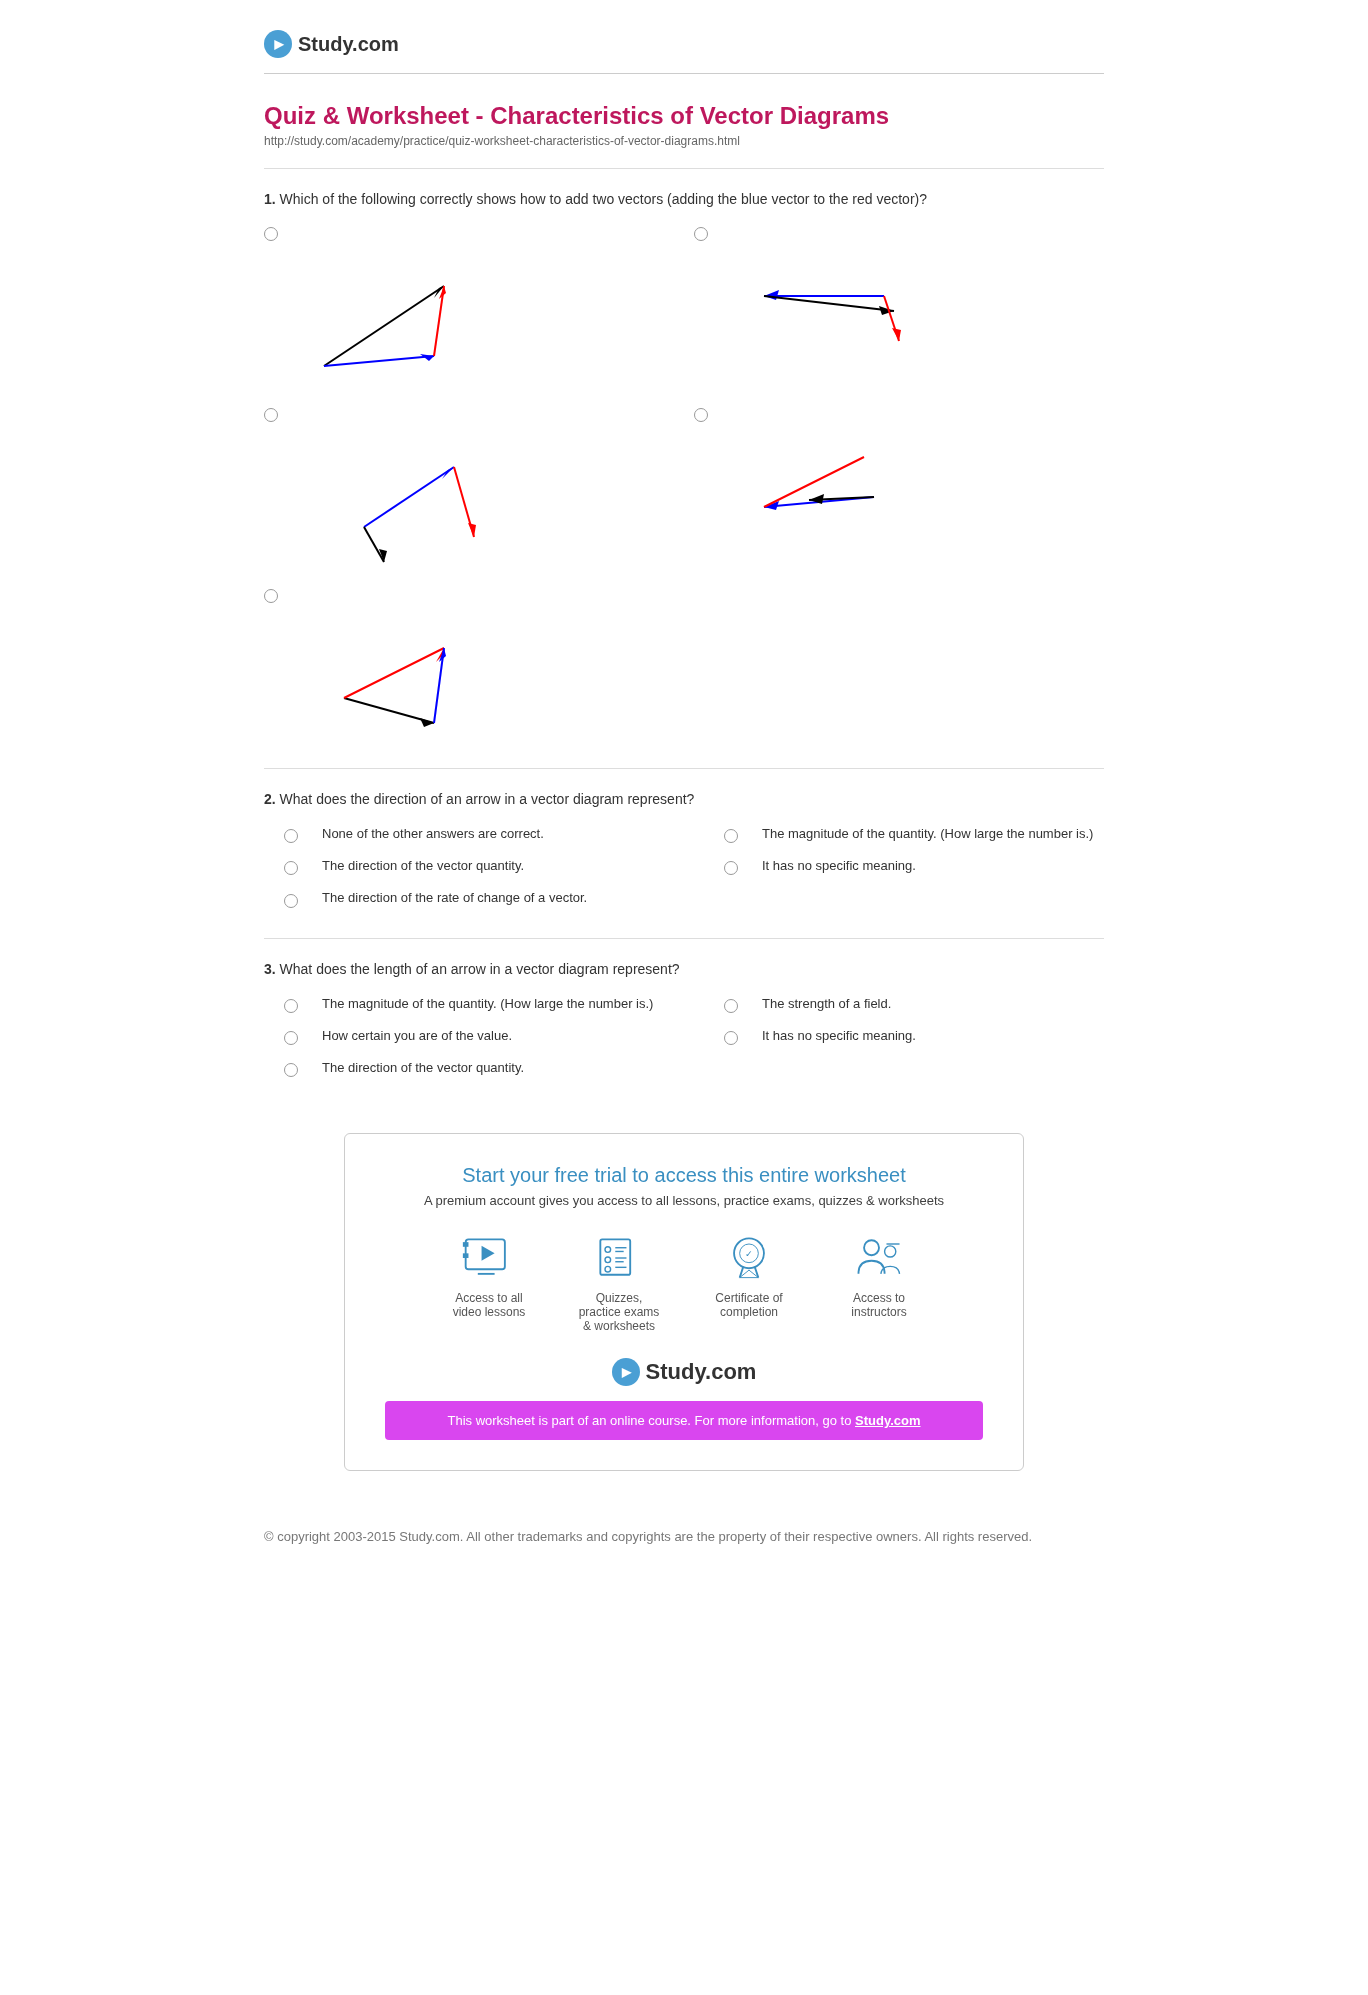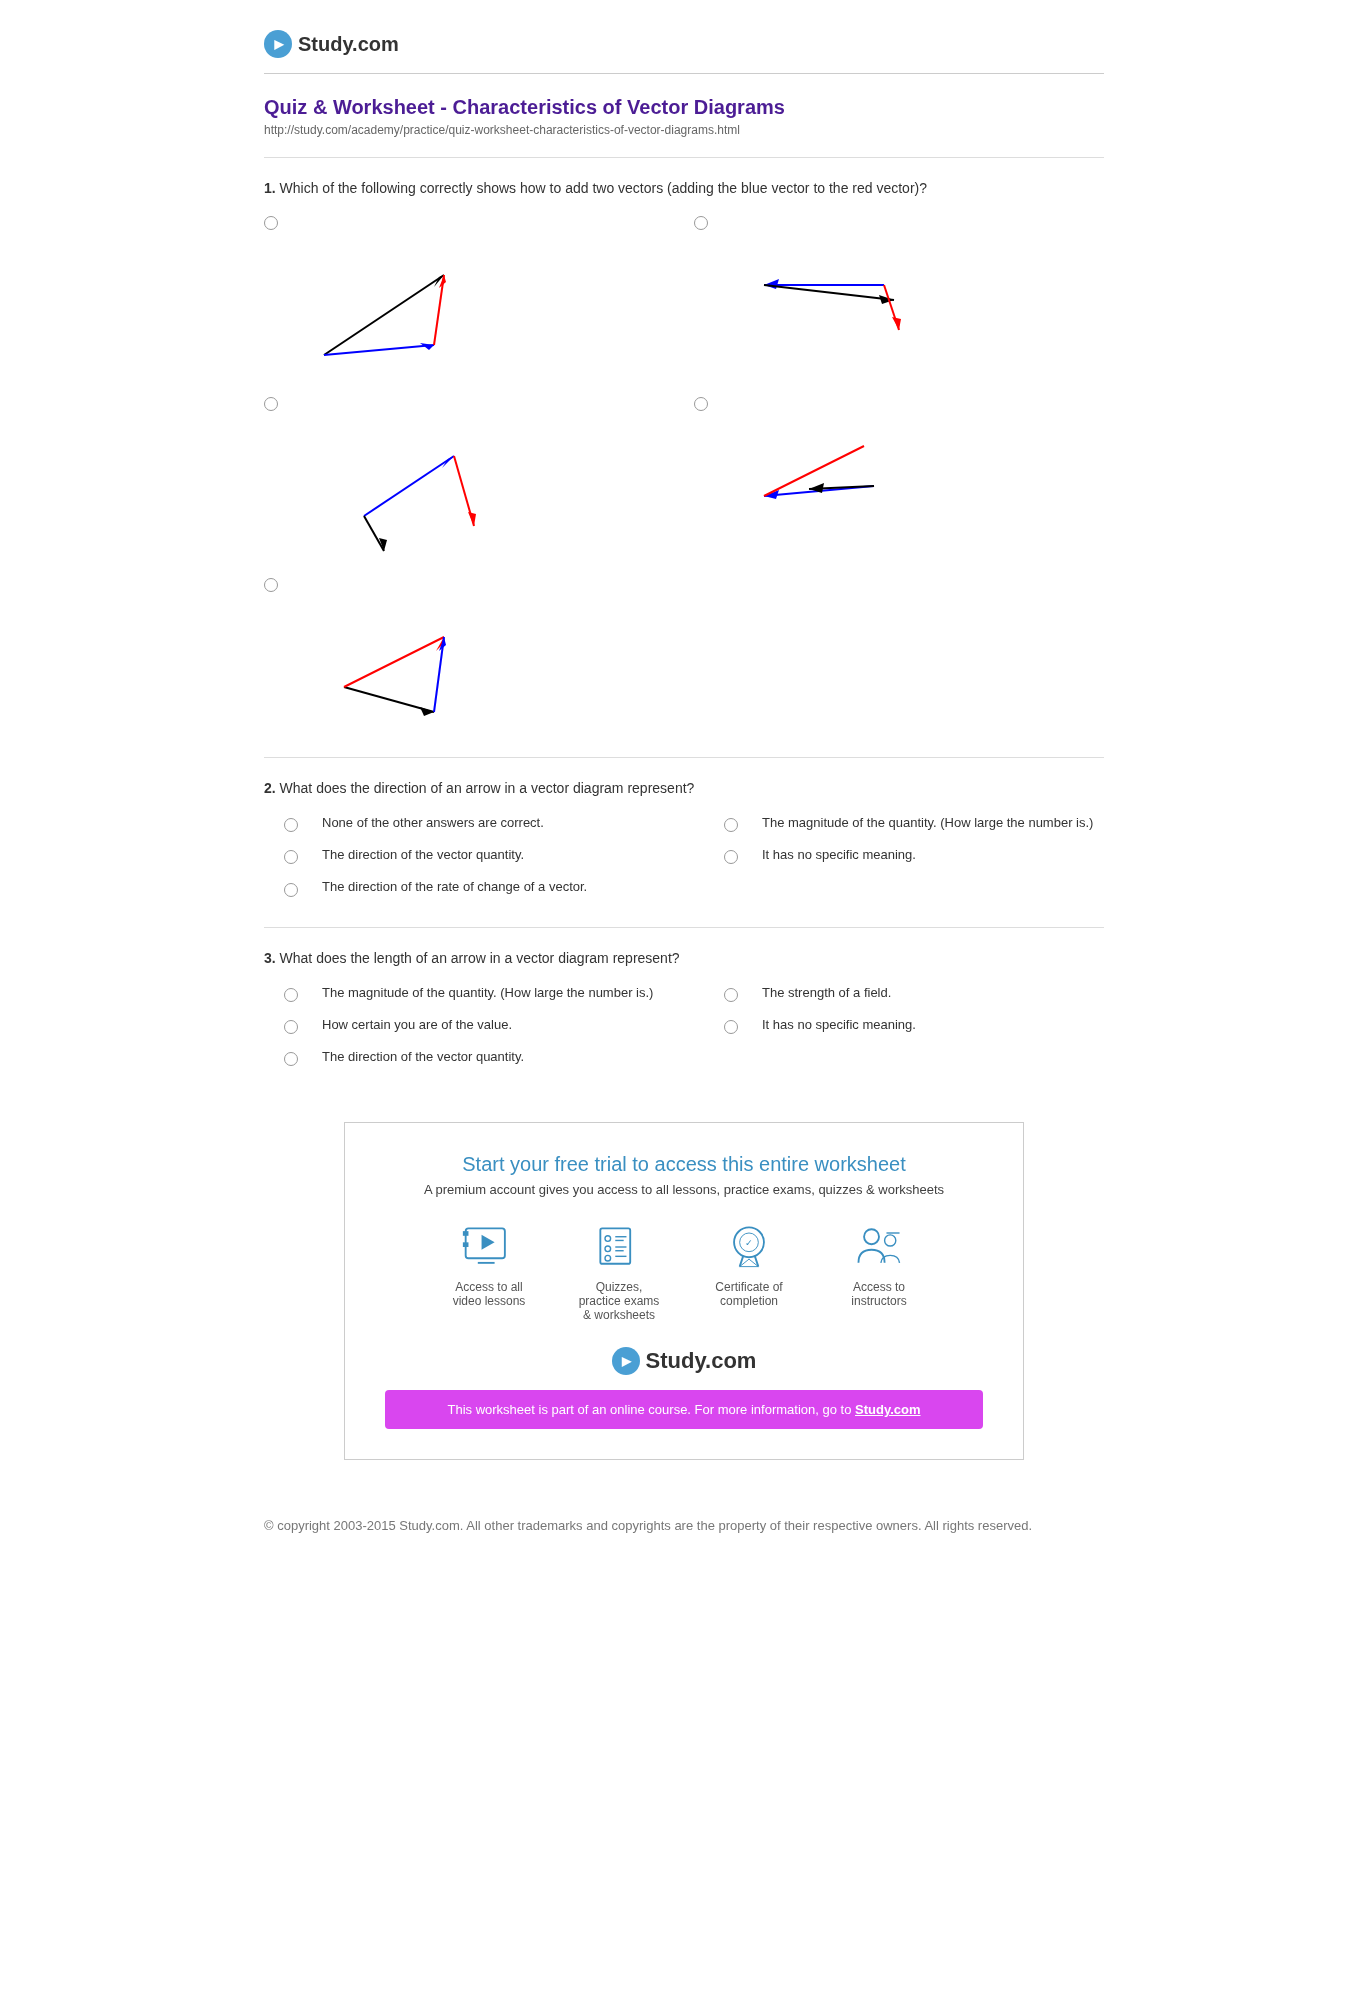--- a/index.html
+++ b/index.html
@@ -5,38 +5,38 @@
     * { box-sizing: border-box; margin: 0; padding: 0; }
     body { font-family: Arial, sans-serif; font-size: 14px; color: #333; background: #fff; width: 1368px; }
     
     .page-wrapper { max-width: 900px; margin: 0 auto; padding: 20px 30px 40px; }
     
     .header { display: flex; align-items: center; padding: 10px 0 15px; border-bottom: 1px solid #ccc; margin-bottom: 15px; }
     .logo { display: flex; align-items: center; gap: 6px; font-size: 20px; font-weight: bold; color: #333; }
     .logo-icon { width: 28px; height: 28px; background: #4a9fd4; border-radius: 50%; display: flex; align-items: center; justify-content: center; }
     .logo-icon::before { content: '▶'; color: white; font-size: 12px; margin-left: 2px; }
     
-    .page-title { font-size: 20px; font-weight: bold; color: #4c1d95; margin-bottom: 4px; margin-top: 22px; }
+    .page-title { font-size: 24px; font-weight: bold; color: #be185d; margin-bottom: 4px; margin-top: 28px; }
     .page-url { font-size: 12px; color: #666; margin-bottom: 20px; }
     
     .section-divider { border: none; border-top: 1px solid #ddd; margin: 20px 0; }
     
     .question-block { margin-bottom: 30px; }
     .question-text { font-size: 14px; margin-bottom: 15px; line-height: 1.5; }
     
     
     .vector-diagrams { display: grid; grid-template-columns: 1fr 1fr; gap: 20px; margin: 15px 0; }
     .diagram-cell { position: relative; min-height: 150px; display: flex; flex-direction: column; }
     .diagram-cell .radio-dot { display: flex; align-items: flex-start; }
     .radio-dot-circle { width: 14px; height: 14px; border: 1px solid #999; border-radius: 50%; flex-shrink: 0; margin-top: 2px; }
     
     svg.vector-svg { margin: 5px 0 0 20px; }
     
     
-    .premium-box { border: 1px solid #ccc; border-radius: 0; padding: 30px 40px; text-align: center; margin: 56px auto; max-width: 680px; background: #fff; }
+    .premium-box { border: 1px solid #ccc; border-radius: 6px; padding: 30px 40px; text-align: center; margin: 56px auto; max-width: 680px; background: #fff; }
     .premium-title { color: #3a8fc1; font-size: 20px; margin-bottom: 6px; }
     .premium-subtitle { font-size: 13px; color: #404040; margin-bottom: 25px; }
     .premium-features { display: flex; justify-content: center; gap: 40px; margin-bottom: 25px; }
     .feature-item { display: flex; flex-direction: column; align-items: center; gap: 8px; font-size: 12px; color: #555; max-width: 90px; text-align: center; }
     .feature-icon { width: 56px; height: 50px; }
     
     .premium-logo { display: flex; align-items: center; justify-content: center; gap: 6px; font-size: 22px; font-weight: bold; color: #333; margin-bottom: 15px; }
     .premium-logo-icon { width: 28px; height: 28px; background: #4a9fd4; border-radius: 50%; display: flex; align-items: center; justify-content: center; }
     .premium-logo-icon::before { content: '▶'; color: white; font-size: 12px; margin-left: 2px; }
     

